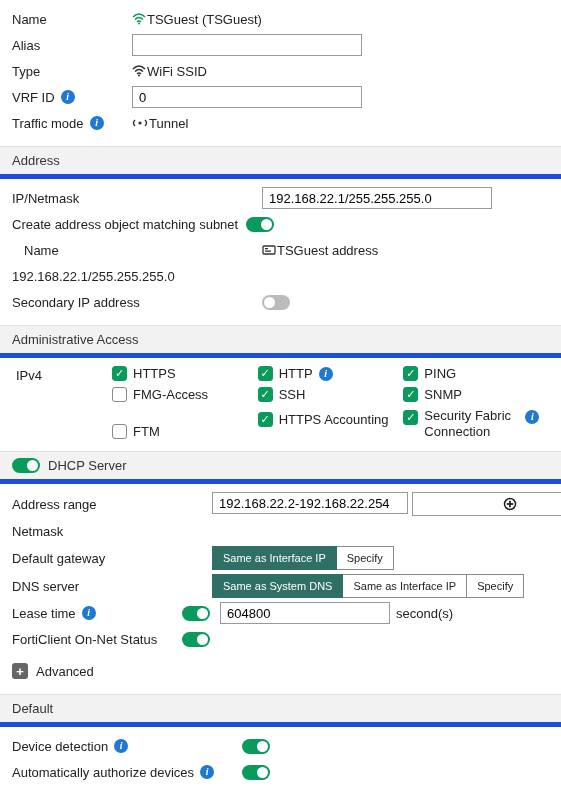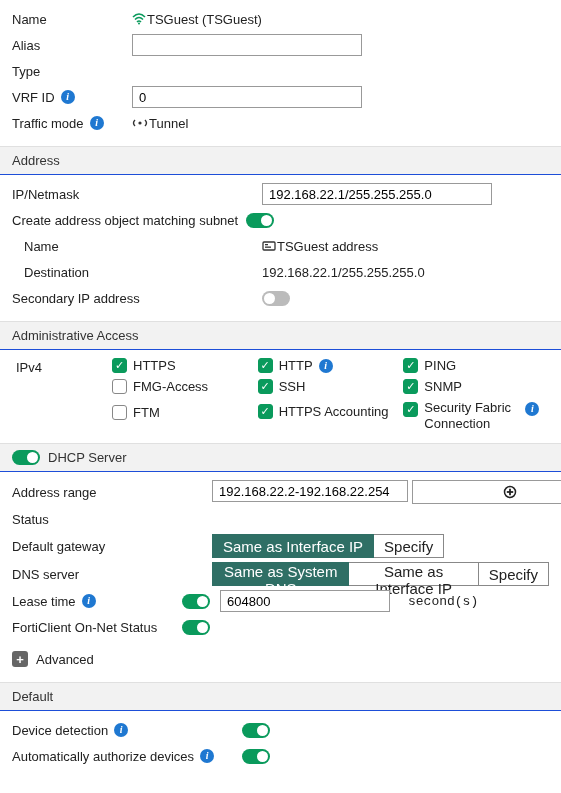--- a/index.html
+++ b/index.html
@@ -7,21 +7,21 @@
     margin: 0;
     font-family: Arial, Helvetica, sans-serif;
     font-size: 13px;
     color: #222;
     background: #fff;
     width: 561px;
   }
   .section-header {
     background: #f2f2f2;
     border-top: 1px solid #e0e0e0;
-    border-bottom: 1px solid #1d4ed8;
+    border-bottom: 5px solid #1d4ed8;
     padding: 6px 12px;
     font-size: 13px;
     color: #333;
     display:flex;
     align-items:center;
     gap:8px;
   }
   .body-pad { padding: 6px 12px 10px 12px; }
   .row {
     display: flex;
@@ -88,35 +88,35 @@
   .check-grid { display:flex; gap:0; flex:1; }
   .check-grid > div { flex:1 1 0; display:flex; flex-direction:column; gap:6px; }
   
   .seg { display:inline-flex; }
   .seg button {
     border:1px solid #888;
     background:#fff;
     color:#222;
     height:24px;
     padding:0 10px;
-    font-size:15px;
+    font-size:11px;
     cursor:pointer;
   }
   .seg button + button { border-left:none; }
   .seg button.active {
     background:#2f6f65;
     color:#fff;
     border-color:#2f6f65;
   }
   .add-btn {
     border:1px solid #999; height:24px; display:flex;
     align-items:center; justify-content:center; width:196px;
     background:#fff; cursor:pointer; font-weight:bold;
   }
-  .unit { margin-left:18px;font-family:Liberation Mono, monospace; }
+  .unit { margin-left:6px; }
   .expand-icon {
     width:16px; height:16px; border-radius:3px; background:#666;
     color:#fff; display:inline-flex; align-items:center; justify-content:center;
     font-weight:bold; font-size:13px; line-height:1;
   }
   .sp { height:6px; }
 </style>
 </head>
 <body>
 
@@ -136,20 +136,31 @@
     </div>
   </div>
   <div class="row">
     <div class="label narrow">Alias</div>
     <div class="value">
         <input type="text" class="input-230" value="" style="">
       </div>
   </div>
   <div class="row">
     <div class="label narrow">Type</div>
+    <div class="value">
+      <span class="ssid-icon">
+        <svg width="14" height="12" viewBox="0 0 14 12">
+            <path d="M1 4 Q7 -2 13 4" stroke="#333" stroke-width="1.6" fill="none"></path>
+            <path d="M3 6.5 Q7 2.5 11 6.5" stroke="#333" stroke-width="1.6" fill="none"></path>
+            <path d="M5 9 Q7 7 9 9" stroke="#333" stroke-width="1.6" fill="none"></path>
+            <circle cx="7" cy="10.5" r="1" fill="#333"></circle>
+          </svg>
+      </span>
+      <span>WiFi SSID</span>
+    </div>
   </div>
   <div class="row">
     <div class="label narrow">
       <span>VRF ID</span>
       <span class="info-icon">i</span>
     </div>
     <div class="value">
         <input type="text" class="input-230" value="0" style="">
       </div>
   </div>
@@ -192,21 +203,20 @@
         <svg width="14" height="12" viewBox="0 0 14 12">
             <rect x="1" y="2" width="12" height="8" rx="1" fill="none" stroke="#333" stroke-width="1.3"></rect>
             <rect x="3" y="4" width="3" height="1.3" fill="#333"></rect>
             <rect x="3" y="6.5" width="6" height="1.3" fill="#333"></rect>
           </svg>
       </span>
       <span>TSGuest address</span>
     </div>
   </div>
   <div class="row">
-    <div class="label indent" style="width:250px">Destination</div>
     <div class="value">
         <span>192.168.22.1/255.255.255.0</span>
       </div>
   </div>
   <div class="row">
     <div class="label" style="width:250px">Secondary IP address</div>
     <div class="value">
         <span class="toggle"></span>
       </div>
   </div>
@@ -221,21 +231,21 @@
     <div class="check-grid">
       <div class="check-col">
         <div class="cb-wrap">
             <span class="cb on">✓</span>
             <span>HTTPS</span>
           </div>
         <div class="cb-wrap">
             <span class="cb"></span>
             <span>FMG-Access</span>
           </div>
-        <div class="cb-wrap" style="margin-top:5px">
+        <div class="cb-wrap" style="margin-top:16px">
             <span class="cb"></span>
             <span>FTM</span>
           </div>
       </div>
       <div class="check-col">
         <div class="cb-wrap">
             <span class="cb on">✓</span>
             <span>HTTP</span>
             <span class="info-icon">i</span>
           </div>
@@ -279,21 +289,21 @@
       <div class="add-btn">
         <svg width="14" height="14" viewBox="0 0 14 14">
             <circle cx="7" cy="7" r="5.5" fill="none" stroke="#222" stroke-width="1.5"></circle>
             <line x1="7" y1="3.8" x2="7" y2="10.2" stroke="#222" stroke-width="1.8"></line>
             <line x1="3.8" y1="7" x2="10.2" y2="7" stroke="#222" stroke-width="1.8"></line>
           </svg>
       </div>
     </div>
   </div>
   <div class="row">
-    <div class="label">Status</div>
+    <div class="label">Netmask</div>
   </div>
   <div class="row">
     <div class="label">Default gateway</div>
     <div class="value">
       <div class="seg">
         <button class="active">Same as Interface IP</button>
         <button>Specify</button>
       </div>
     </div>
   </div>

